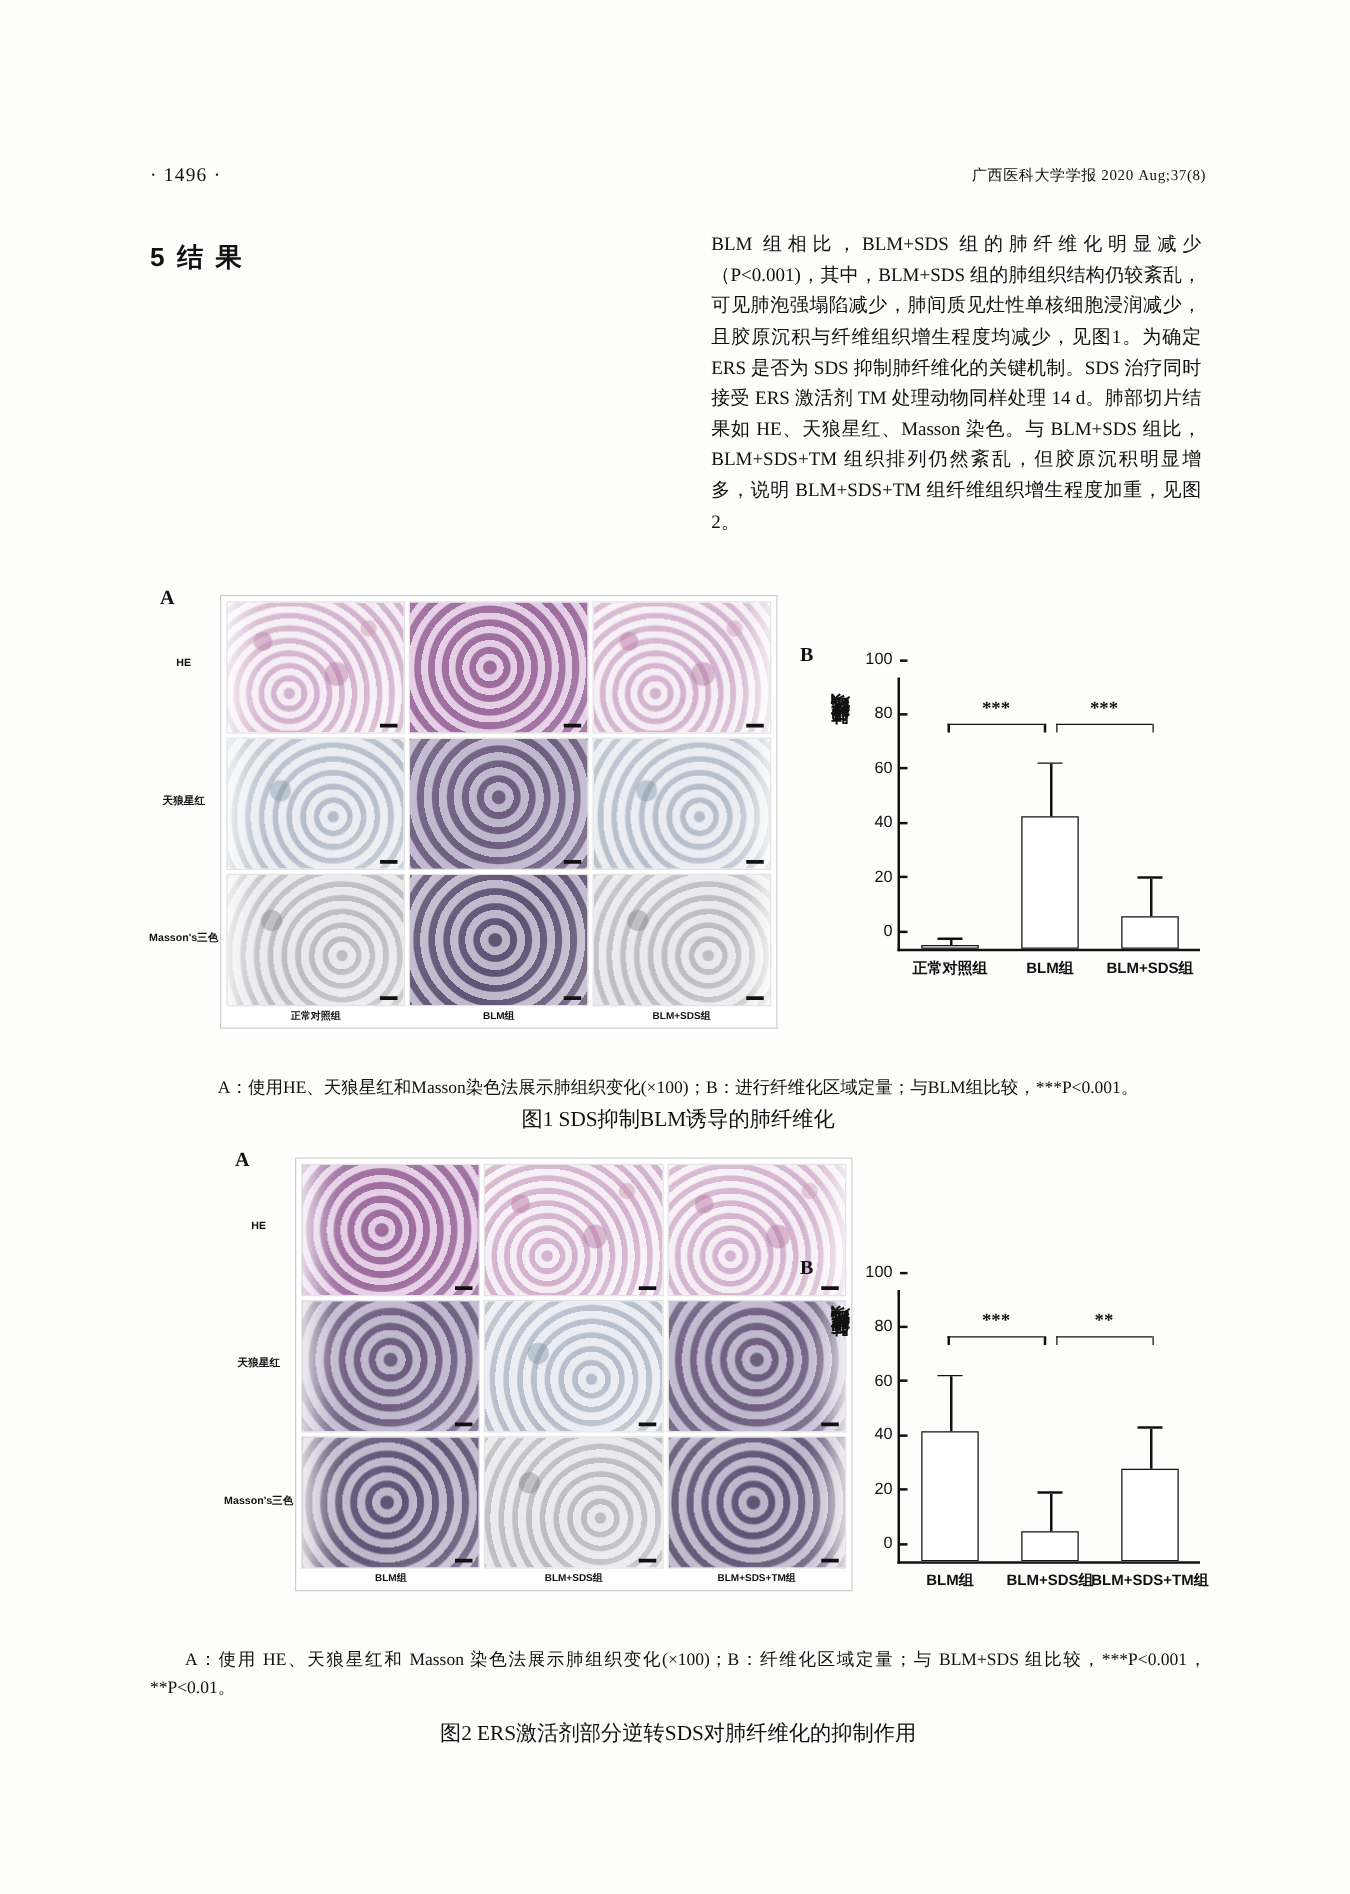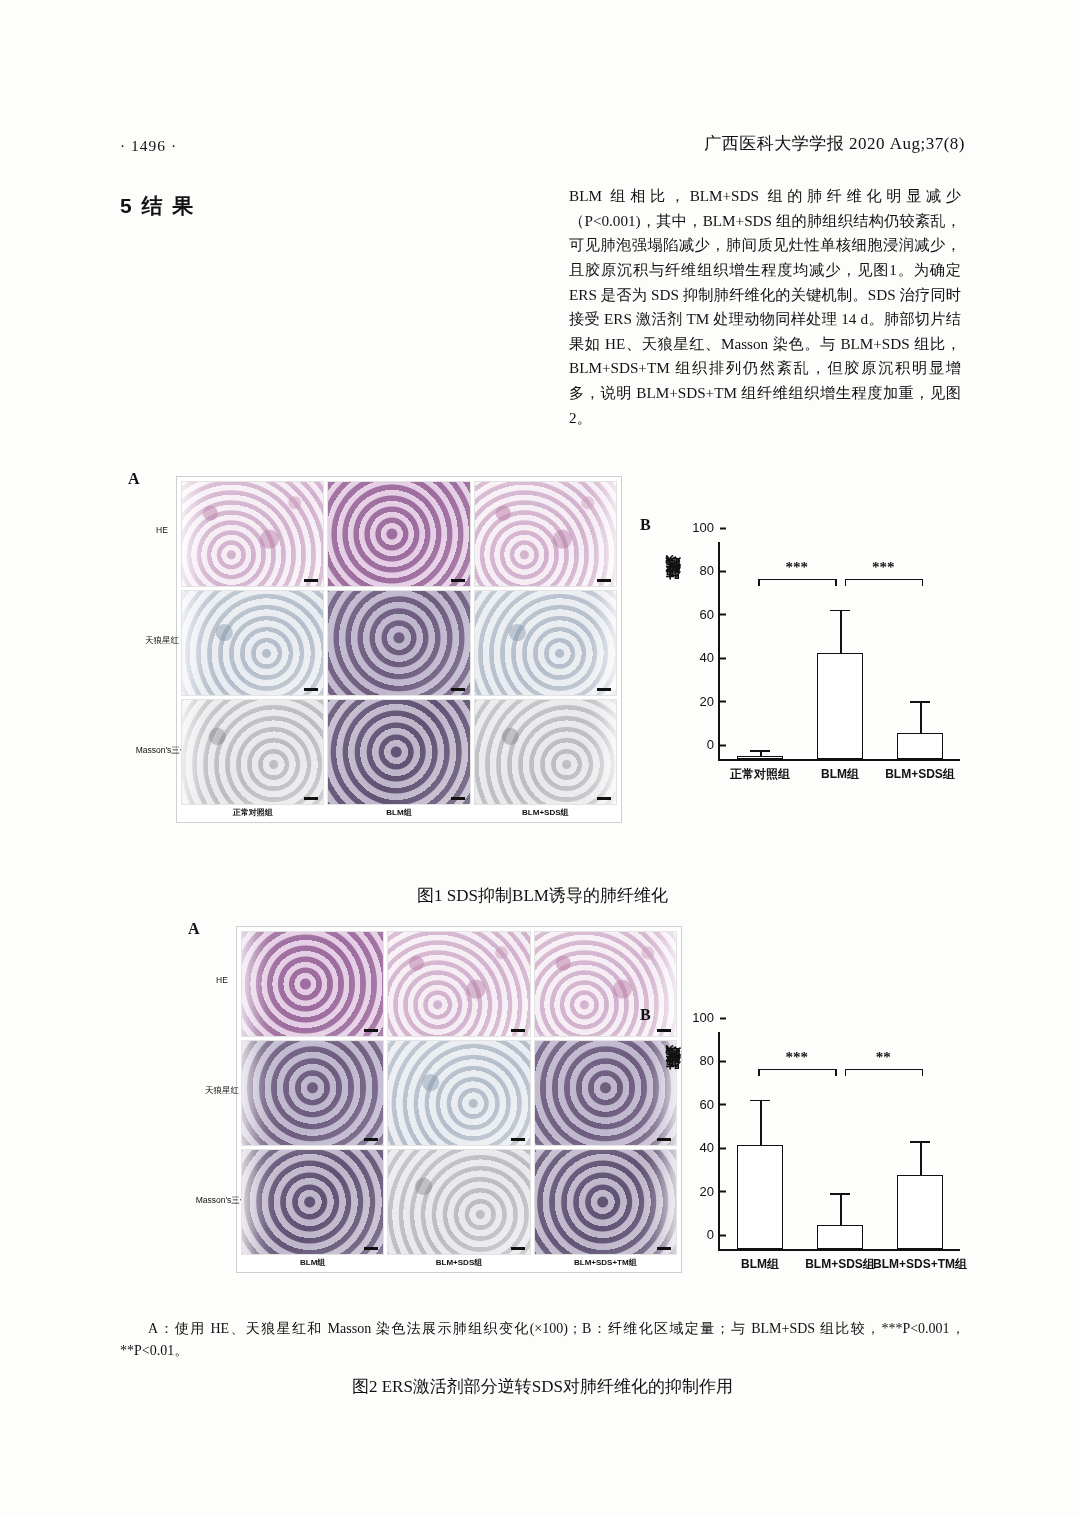--- a/index.html
+++ b/index.html
@@ -4,25 +4,25 @@
 <style>
   html,body{margin:0;padding:0;}
   body{
     width:1080px;height:1515px;background:#fdfdfb;
     font-family:"Liberation Serif","DejaVu Serif",serif;
     color:#111;position:relative;overflow:hidden;
   }
   .page{position:absolute;left:0;top:0;width:1080px;height:1515px;}
   .header{
     position:absolute;left:120px;top:132px;width:845px;
-    display:flex;justify-content:space-between;align-items:flex-end;
+    display:flex;justify-content:space-between;align-items:flex-start;
     font-size:15.5px;
   }
   .header .folio{letter-spacing:1px;}
-  .header .journal{font-size:17px;letter-spacing:0.5px;}
+  .header .journal{font-size:12px;letter-spacing:0.5px;}
   .columns{position:absolute;left:120px;top:180px;width:845px;height:300px;}
   .col{position:absolute;top:0;width:400px;}
   .col.left{left:0;}
   .col.right{left:445px;}
   h2.section{
     font-size:21px;font-weight:bold;margin:12px 0 14px 0;letter-spacing:2px;
     font-family:"Liberation Sans","DejaVu Sans",sans-serif;
   }
   .para{
     font-size:15.2px;line-height:1.62;text-align:justify;
@@ -45,23 +45,23 @@
   }
   .grid{
     display:grid;grid-template-columns:repeat(3,1fr);
     gap:3px;padding:4px 4px 2px 4px;
   }
   .cell{position:relative;height:104px;overflow:hidden;border:1px solid #e3e3e3;}
   .rowlabels{
     position:absolute;left:-58px;top:0;width:56px;height:100%;
   }
   .rowlabel{
-    position:absolute;left:15px;width:56px;text-align:center;
+    position:absolute;left:0;width:56px;text-align:center;
     font-size:8.5px;font-family:"Liberation Sans","DejaVu Sans",sans-serif;
-    font-weight:normal;color:#111;
+    font-weight:bold;color:#111;
   }
   .collabels{display:grid;grid-template-columns:repeat(3,1fr);gap:3px;padding:0 4px 4px 4px;}
   .collabel{
     text-align:center;font-size:8px;font-weight:bold;
     font-family:"Liberation Sans","DejaVu Sans",sans-serif;
   }
   .scalebar{
     position:absolute;right:5px;bottom:4px;width:14px;height:3px;background:#111;
   }
 
@@ -259,20 +259,21 @@
             <div class="sigline" style="left:52%;width:32%;top:17%;"></div>
             <div class="sigtick" style="left:52%;top:17%;"></div>
             <div class="sigtick" style="left:84%;top:17%;"></div>
             <div class="sig" style="left:58%;top:8%;width:20%;">***</div>
           </div>
         </div>
       </div>
     </div>
   </div>
 
+  <div class="caption" style="top:860px;text-align:center;">A：使用HE、天狼星红和Masson染色法展示肺组织变化(×100)；B：进行纤维化区域定量；与BLM组比较，***P&lt;0.001。</div>
   <div class="captitle" style="top:884px;">图1    SDS抑制BLM诱导的肺纤维化</div>
 
   <div class="figure fig2">
     <div class="panelwrap" style="height:390px;">
 
       <div class="panelA-label" style="position:absolute;left:68px;top:0;">A</div>
 
       <div class="panelA" style="left:116px;top:6px;width:444px;">
         <div class="rowlabels">
           <div class="rowlabel" style="top:48px;">HE</div>

